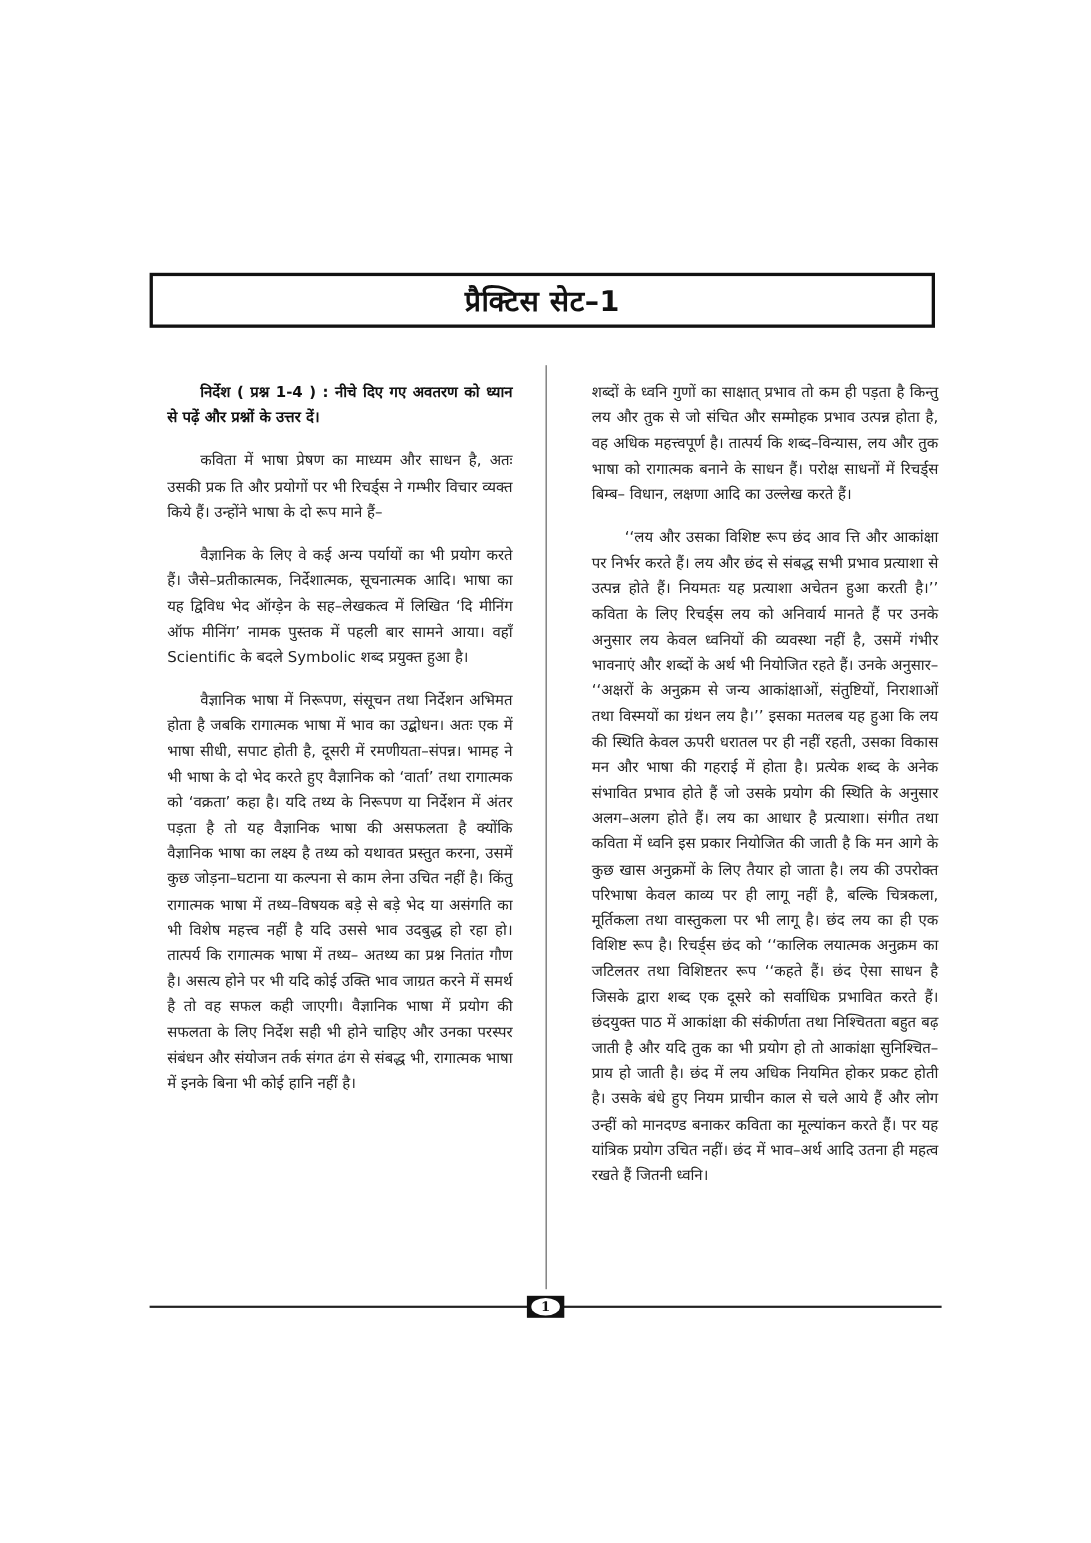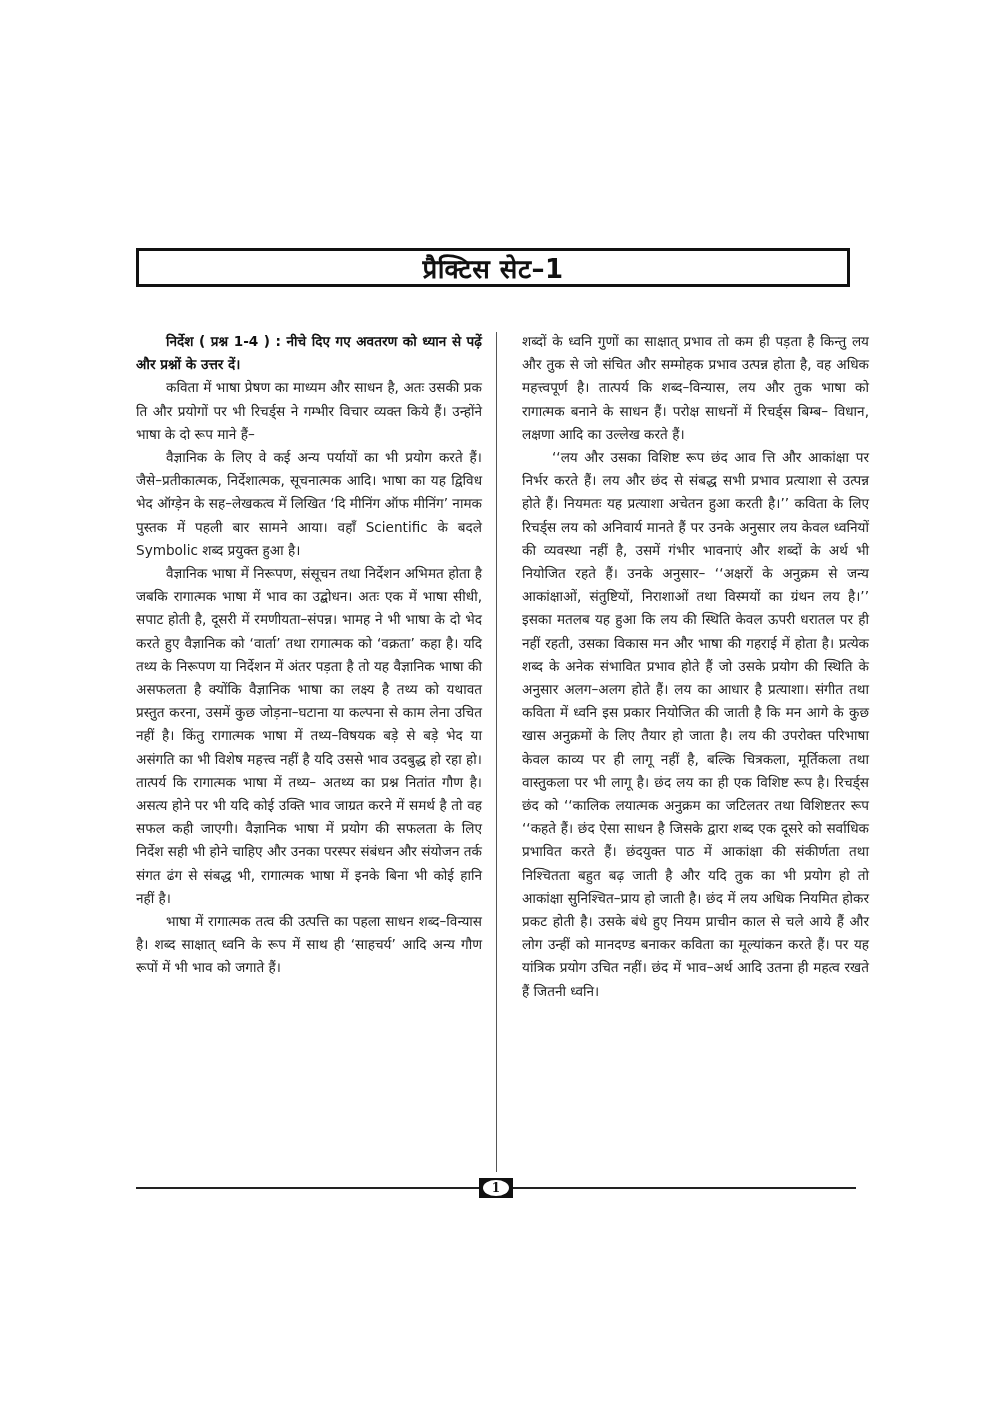--- a/index.html
+++ b/index.html
@@ -1,26 +1,26 @@
 <!DOCTYPE html>
 <html><head>
 <meta charset="utf-8">
 <style>
   html, body { margin: 0; padding: 0; background: #ffffff; }
   body { width: 992px; height: 1403px; position: relative; overflow: hidden;
          font-family: "DejaVu Sans", "Liberation Sans", sans-serif; color: #1a1a1a; }
-  .title-box { position: absolute; left: 136px; top: 248px; width: 714px; height: 39px;
+  .title-box { position: absolute; left: 136px; top: 248px; width: 714px; height: 50px;
                border: 3px solid #111; box-sizing: border-box;
                display: flex; align-items: center; justify-content: center; }
   .title-box span { font-size: 26px; font-weight: bold; letter-spacing: 0.5px; color: #111; }
   .col { position: absolute; top: 330px; font-size: 13.6px; line-height: 23.2px;
          text-align: justify; color: #222; }
   .col-left { left: 136px; width: 346px; }
   .col-right { left: 522px; width: 347px; }
-  .col p { margin: 0; text-indent: 30px; }
+  .col p { margin: 16px; text-indent: 30px; }
   .col p.noindent { text-indent: 0; }
   .col p.bold { font-weight: bold; color: #111; }
   .vrule { position: absolute; left: 496px; top: 332px; width: 1px; height: 840px; background: #555; }
   .footer-line { position: absolute; left: 136px; top: 1187px; width: 720px; height: 2px; background: #222; }
   .page-num-box { position: absolute; left: 479px; top: 1178px; width: 34px; height: 20px;
                   background: #111; display: flex; align-items: center; justify-content: center; }
   .page-num-oval { width: 26px; height: 16px; border-radius: 50%; background: #fff;
                    display: flex; align-items: center; justify-content: center;
                    font-family: "DejaVu Serif", serif; font-weight: bold; font-size: 12px; color: #111; }
 </style>
@@ -29,21 +29,20 @@
 
 <div class="title-box">
   <span>प्रैक्टिस सेट–1</span>
 </div>
 
 <div class="col col-left">
   <p class="bold">निर्देश ( प्रश्न 1-4 ) : नीचे दिए गए अवतरण को ध्यान से पढ़ें और प्रश्नों के उत्तर दें।</p>
   <p>कविता में भाषा प्रेषण का माध्यम और साधन है, अतः उसकी प्रक ति और प्रयोगों पर भी रिचर्ड्स ने गम्भीर विचार व्यक्त किये हैं। उन्होंने भाषा के दो रूप माने हैं–</p>
   <p>वैज्ञानिक के लिए वे कई अन्य पर्यायों का भी प्रयोग करते हैं। जैसे–प्रतीकात्मक, निर्देशात्मक, सूचनात्मक आदि। भाषा का यह द्विविध भेद ऑग्ड़ेन के सह–लेखकत्व में लिखित ‘दि मीनिंग ऑफ मीनिंग’ नामक पुस्तक में पहली बार सामने आया। वहाँ Scientific के बदले Symbolic शब्द प्रयुक्त हुआ है।</p>
   <p>वैज्ञानिक भाषा में निरूपण, संसूचन तथा निर्देशन अभिमत होता है जबकि रागात्मक भाषा में भाव का उद्बोधन। अतः एक में भाषा सीधी, सपाट होती है, दूसरी में रमणीयता–संपन्न। भामह ने भी भाषा के दो भेद करते हुए वैज्ञानिक को ‘वार्ता’ तथा रागात्मक को ‘वक्रता’ कहा है। यदि तथ्य के निरूपण या निर्देशन में अंतर पड़ता है तो यह वैज्ञानिक भाषा की असफलता है क्योंकि वैज्ञानिक भाषा का लक्ष्य है तथ्य को यथावत प्रस्तुत करना, उसमें कुछ जोड़ना–घटाना या कल्पना से काम लेना उचित नहीं है। किंतु रागात्मक भाषा में तथ्य–विषयक बड़े से बड़े भेद या असंगति का भी विशेष महत्त्व नहीं है यदि उससे भाव उदबुद्ध हो रहा हो। तात्पर्य कि रागात्मक भाषा में तथ्य– अतथ्य का प्रश्न नितांत गौण है। असत्य होने पर भी यदि कोई उक्ति भाव जाग्रत करने में समर्थ है तो वह सफल कही जाएगी। वैज्ञानिक भाषा में प्रयोग की सफलता के लिए निर्देश सही भी होने चाहिए और उनका परस्पर संबंधन और संयोजन तर्क संगत ढंग से संबद्ध भी, रागात्मक भाषा में इनके बिना भी कोई हानि नहीं है।</p>
-  <p>भाषा में रागात्मक तत्व की उत्पत्ति का पहला साधन शब्द–विन्यास है। शब्द साक्षात् ध्वनि के रूप में साथ ही ‘साहचर्य’ आदि अन्य गौण रूपों में भी भाव को जगाते हैं।</p>
 </div>
 
 <div class="vrule"></div>
 
 <div class="col col-right">
   <p class="noindent">शब्दों के ध्वनि गुणों का साक्षात् प्रभाव तो कम ही पड़ता है किन्तु लय और तुक से जो संचित और सम्मोहक प्रभाव उत्पन्न होता है, वह अधिक महत्त्वपूर्ण है। तात्पर्य कि शब्द–विन्यास, लय और तुक भाषा को रागात्मक बनाने के साधन हैं। परोक्ष साधनों में रिचर्ड्स बिम्ब– विधान, लक्षणा आदि का उल्लेख करते हैं।</p>
   <p>‘‘लय और उसका विशिष्ट रूप छंद आव त्ति और आकांक्षा पर निर्भर करते हैं। लय और छंद से संबद्ध सभी प्रभाव प्रत्याशा से उत्पन्न होते हैं। नियमतः यह प्रत्याशा अचेतन हुआ करती है।’’ कविता के लिए रिचर्ड्स लय को अनिवार्य मानते हैं पर उनके अनुसार लय केवल ध्वनियों की व्यवस्था नहीं है, उसमें गंभीर भावनाएं और शब्दों के अर्थ भी नियोजित रहते हैं। उनके अनुसार– ‘‘अक्षरों के अनुक्रम से जन्य आकांक्षाओं, संतुष्टियों, निराशाओं तथा विस्मयों का ग्रंथन लय है।’’ इसका मतलब यह हुआ कि लय की स्थिति केवल ऊपरी धरातल पर ही नहीं रहती, उसका विकास मन और भाषा की गहराई में होता है। प्रत्येक शब्द के अनेक संभावित प्रभाव होते हैं जो उसके प्रयोग की स्थिति के अनुसार अलग–अलग होते हैं। लय का आधार है प्रत्याशा। संगीत तथा कविता में ध्वनि इस प्रकार नियोजित की जाती है कि मन आगे के कुछ खास अनुक्रमों के लिए तैयार हो जाता है। लय की उपरोक्त परिभाषा केवल काव्य पर ही लागू नहीं है, बल्कि चित्रकला, मूर्तिकला तथा वास्तुकला पर भी लागू है। छंद लय का ही एक विशिष्ट रूप है। रिचर्ड्स छंद को ‘‘कालिक लयात्मक अनुक्रम का जटिलतर तथा विशिष्टतर रूप ‘‘कहते हैं। छंद ऐसा साधन है जिसके द्वारा शब्द एक दूसरे को सर्वाधिक प्रभावित करते हैं। छंदयुक्त पाठ में आकांक्षा की संकीर्णता तथा निश्चितता बहुत बढ़ जाती है और यदि तुक का भी प्रयोग हो तो आकांक्षा सुनिश्चित–प्राय हो जाती है। छंद में लय अधिक नियमित होकर प्रकट होती है। उसके बंधे हुए नियम प्राचीन काल से चले आये हैं और लोग उन्हीं को मानदण्ड बनाकर कविता का मूल्यांकन करते हैं। पर यह यांत्रिक प्रयोग उचित नहीं। छंद में भाव–अर्थ आदि उतना ही महत्व रखते हैं जितनी ध्वनि।</p>
 </div>
 
 <div class="footer-line"></div>

